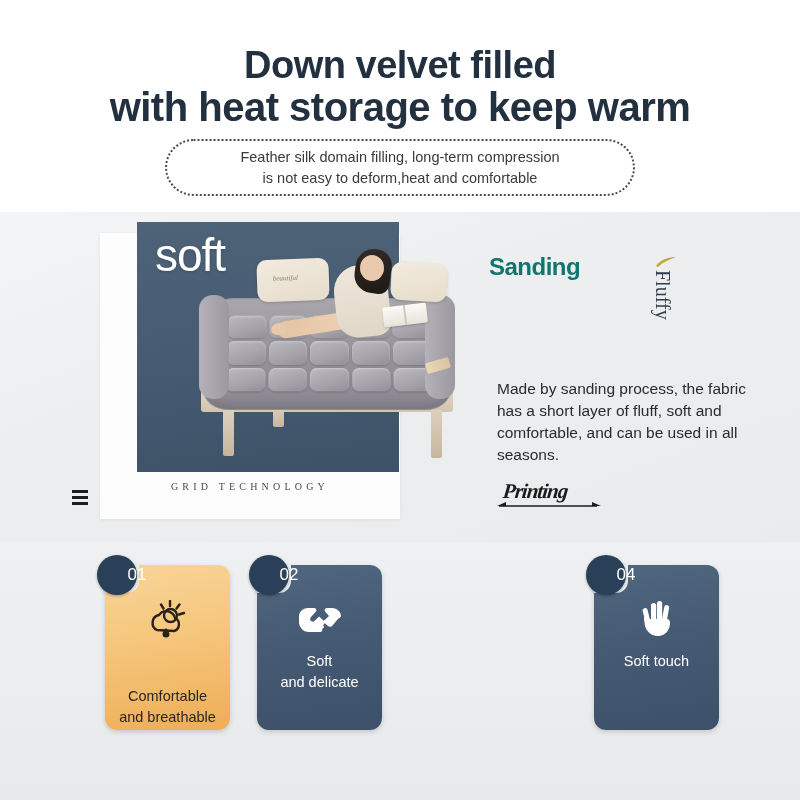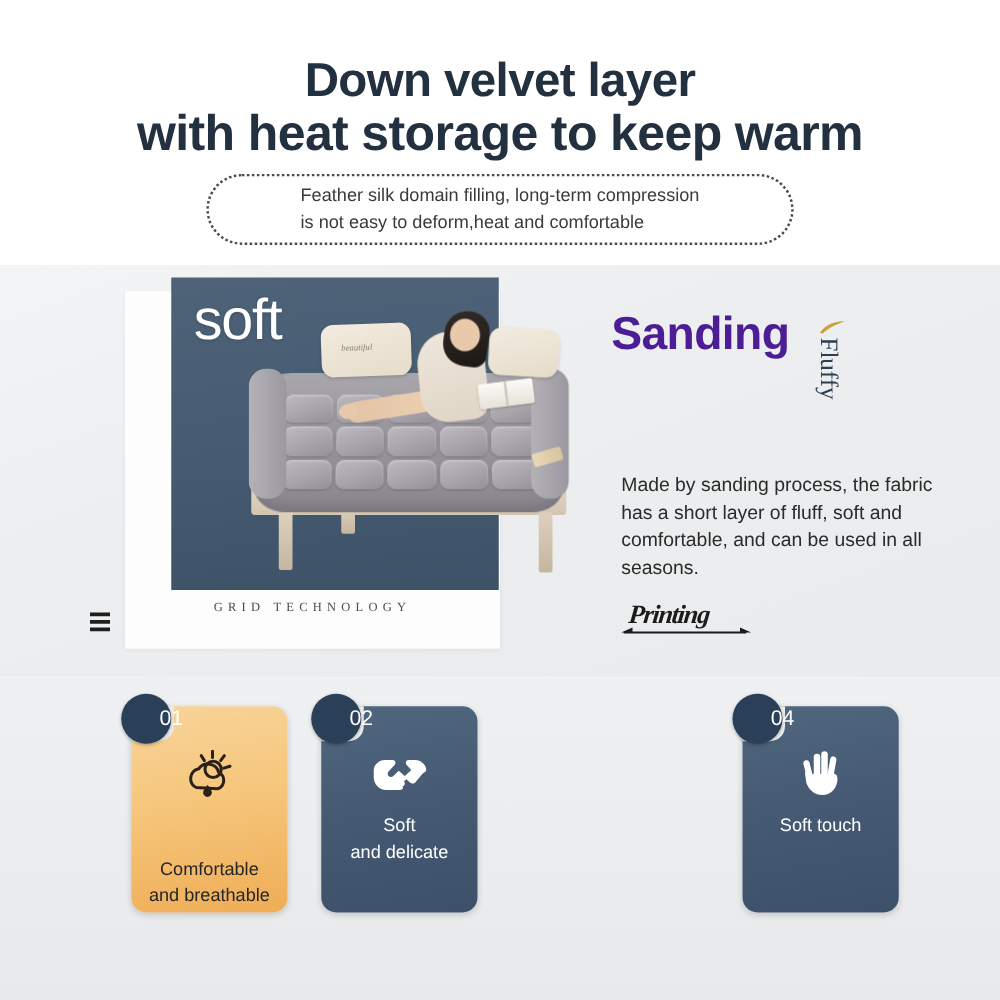--- a/index.html
+++ b/index.html
@@ -29,21 +29,21 @@
   .hero-title .l2 { display:block; font-size:40px; }
 
   .subtitle-box {
     position:absolute; left:165px; top:139px;
     width:470px; height:57px;
     border:2px dotted #4a4a4a;
     border-radius:40px;
     display:flex; align-items:center; justify-content:center;
   }
   .subtitle-box p {
-    text-align:left;
+    text-align:center;
     color:#3a3a3a;
     font-size:14.5px;
     line-height:21px;
   }
 
   
   .band {
     position:absolute; left:0; top:212px; width:800px; height:330px;
     background:linear-gradient(160deg,#f3f4f5 0%,#eceeef 40%,#e9ebec 100%);
   }
@@ -180,23 +180,23 @@
   }
   .tag {
     position:absolute; left:231px; top:117px; width:24px; height:11px;
     background:linear-gradient(90deg,#e9d9b8,#d8c49d);
     border-radius:2px; transform:rotate(-16deg);
   }
 
   
   .right-block { position:absolute; left:489px; top:250px; width:290px; }
   .sanding-title {
-    color:#4c1d95;
+    color:#0f766e;
     font-weight:bold;
-    font-size:37px;
+    font-size:24px;
     line-height:34px;
     letter-spacing:-0.5px;
   }
   .fluffy-wrap {
     position:absolute; left:649px; top:256px;
     width:34px; height:90px;
   }
   .fluffy-mark {
     position:absolute; left:6px; top:0; width:22px; height:12px;
   }
@@ -281,21 +281,21 @@
     line-height:21px;
   }
   .card.orange .card-label { color:#262626;margin-top:35px; }
   .card.blue .card-label { color:#ffffff; }
 </style>
 </head>
 <body>
 
 <div class="hero">
   <div class="hero-title">
-    <span class="l1">Down velvet layer</span>
+    <span class="l1">Down velvet filled</span>
     <span class="l2">with heat storage to keep warm</span>
   </div>
   <div class="subtitle-box">
     <p>
       <span>Feather silk domain filling, long-term compression</span><br>
       <span>is not easy to deform,heat and comfortable</span>
     </p>
   </div>
 </div>
 

